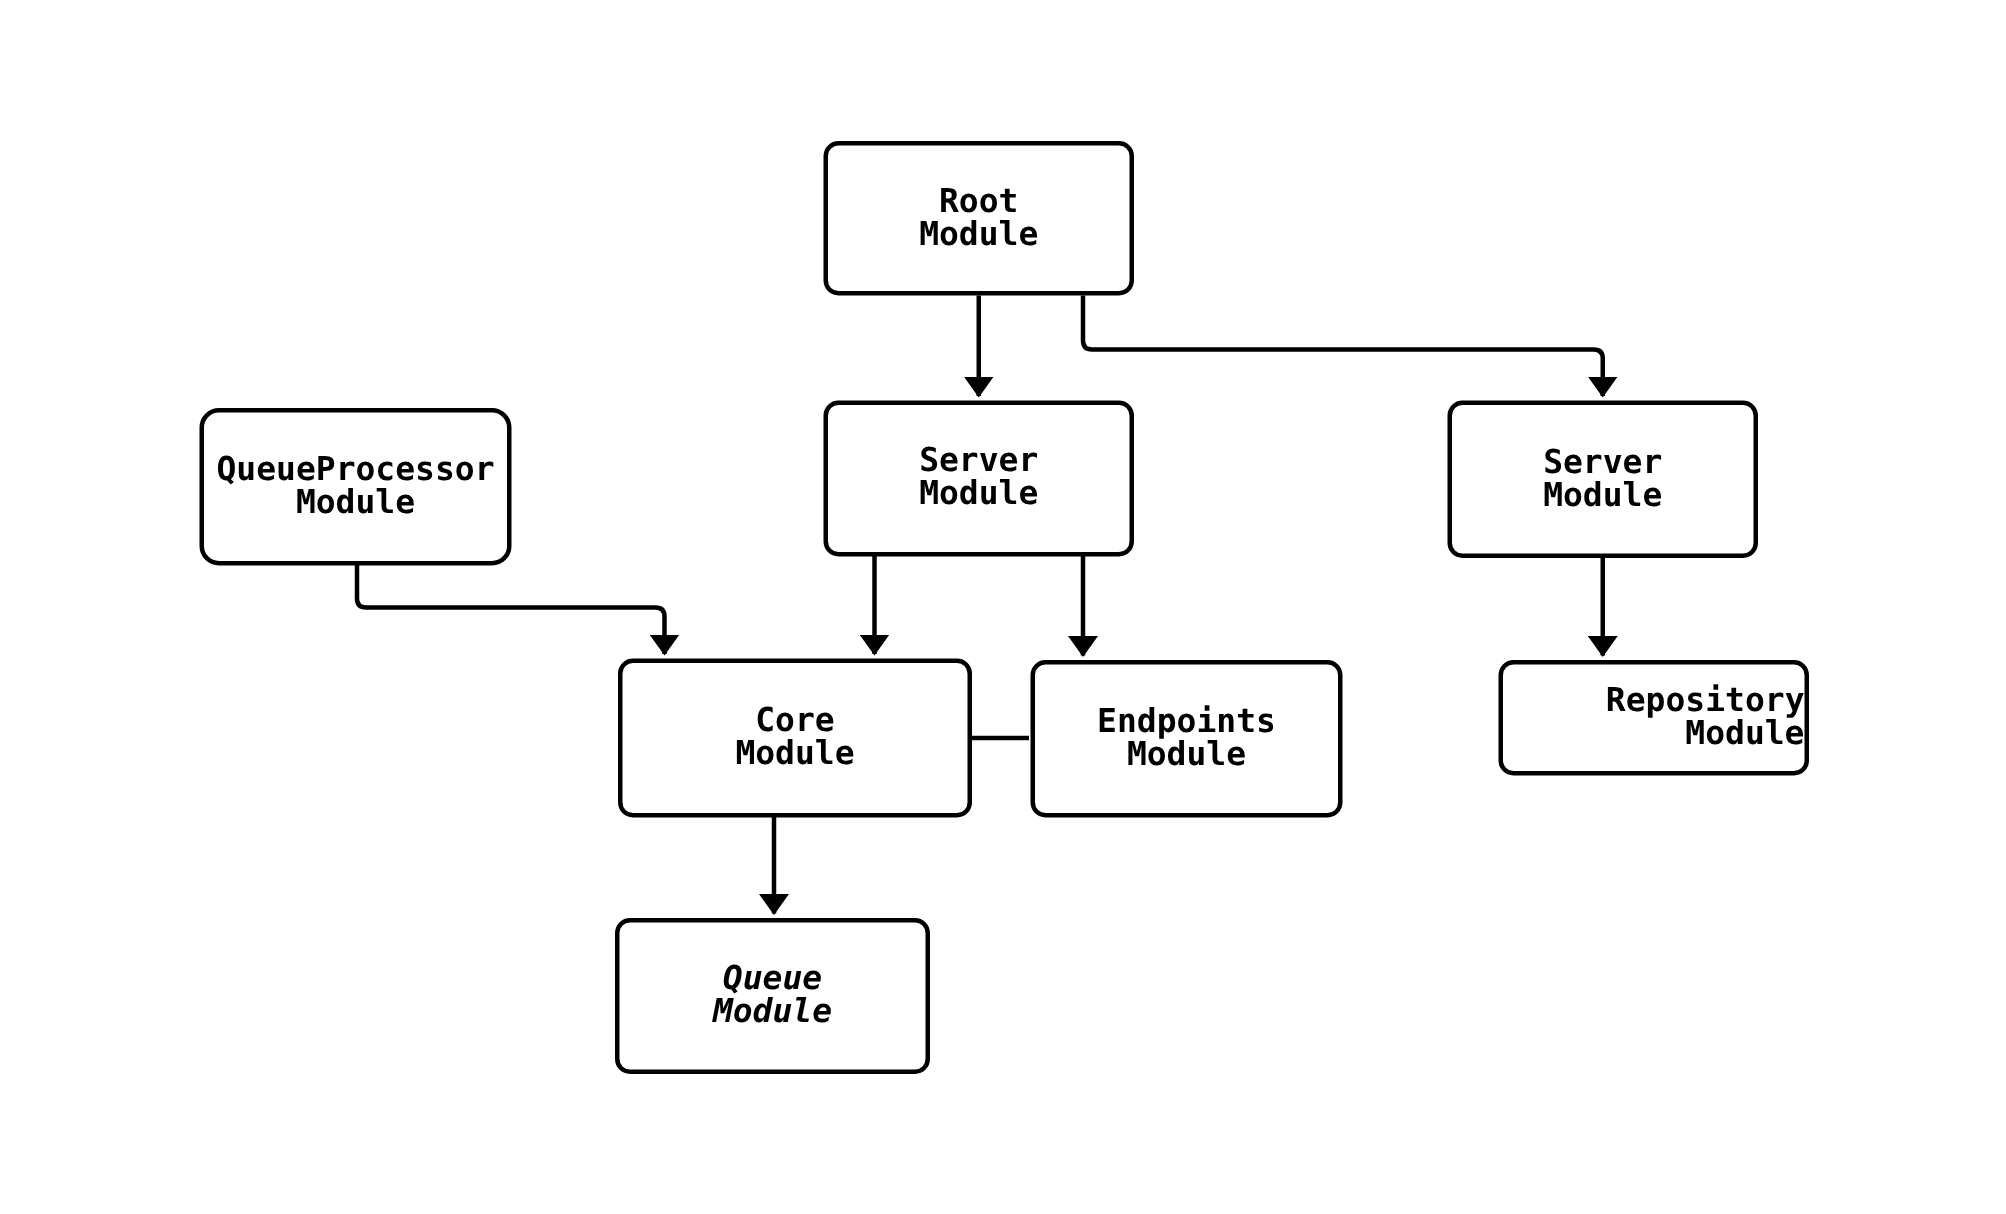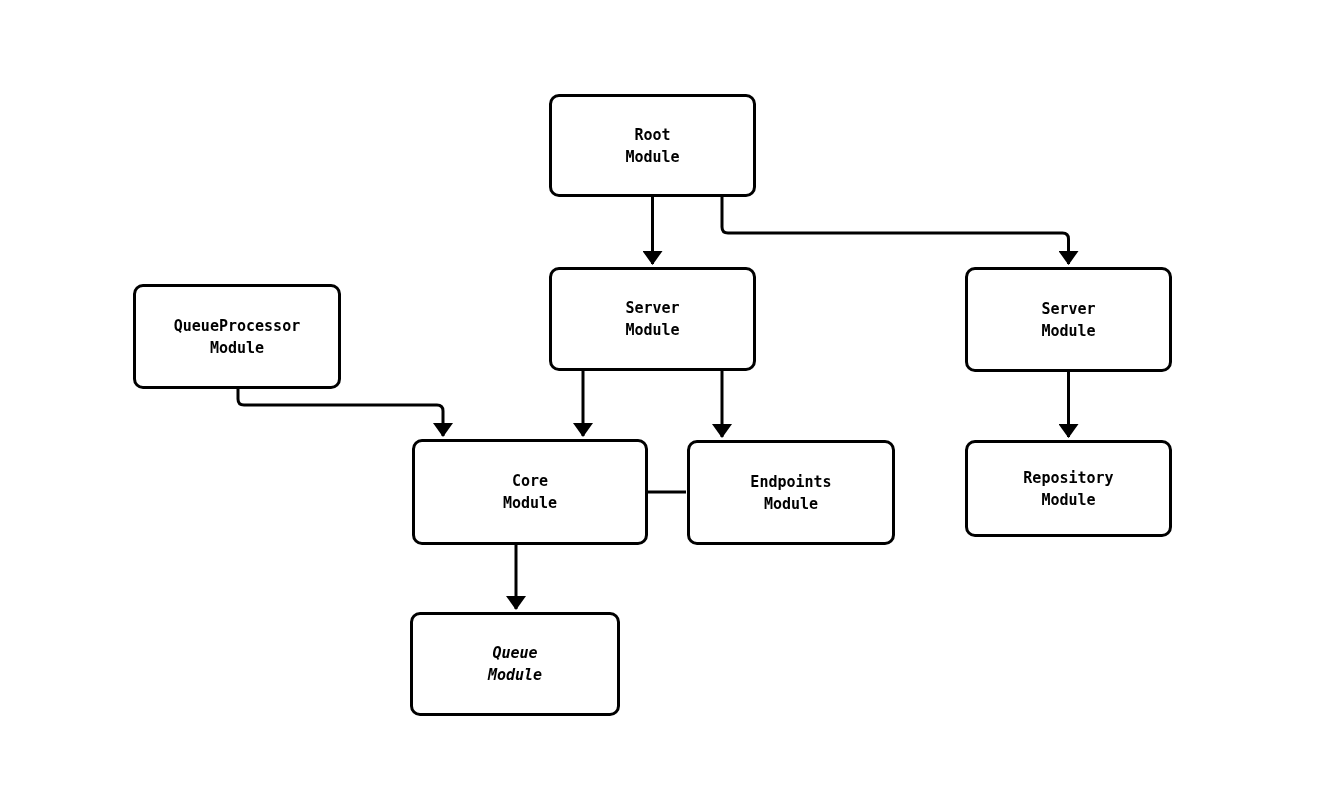--- a/index.html
+++ b/index.html
@@ -32,21 +32,21 @@
     box-sizing: border-box;
     background: #ffffff;
     border: 3px solid #000000;
     border-radius: 10px;
     display: flex;
     flex-direction: column;
     align-items: center;
     justify-content: center;
     text-align: center;
     font-weight: bold;
-    font-size: 15px;
+    font-size: 22px;
     line-height: 22px;
     color: #000000;
   }
   .node span { display: block; white-space: nowrap; }
 </style>
 </head>
 <body>
 
 <div class="canvas">
 
@@ -64,21 +64,21 @@
     <path class="edge" d="M686,492 L623,492" marker-end="url(#arrow)"></path>
     <path class="edge" d="M1068.5,371 L1068.5,437" marker-end="url(#arrow)"></path>
     <path class="edge" d="M516,544 L516,609" marker-end="url(#arrow)"></path>
   </svg>
 
   <div class="node" style="left:549px; top:94px; width:207px; height:103px;">
     <span>Root</span>
     <span>Module</span>
   </div>
 
-  <div class="node" style="left:133px; top:284px; width:208px; height:105px;">
+  <div class="node" style="left:133px; top:272px; width:208px; height:105px;border-radius:13px;">
     <span>QueueProcessor</span>
     <span>Module</span>
   </div>
 
   <div class="node" style="left:549px; top:267px; width:207px; height:104px;">
     <span>Server</span>
     <span>Module</span>
   </div>
 
   <div class="node" style="left:965px; top:267px; width:207px; height:105px;">
@@ -89,21 +89,21 @@
   <div class="node" style="left:412px; top:439px; width:236px; height:106px;">
     <span>Core</span>
     <span>Module</span>
   </div>
 
   <div class="node" style="left:687px; top:440px; width:208px; height:105px;">
     <span>Endpoints</span>
     <span>Module</span>
   </div>
 
-  <div class="node" style="left:965px; top:440px; width:207px; height:97px;">
+  <div class="node" style="left:999px; top:440px; width:207px; height:77px;align-items:flex-end;">
     <span>Repository</span>
     <span>Module</span>
   </div>
 
   <div class="node" style="left:410px; top:612px; width:210px; height:104px;font-style:italic;">
     <span>Queue</span>
     <span>Module</span>
   </div>
 
 </div>

